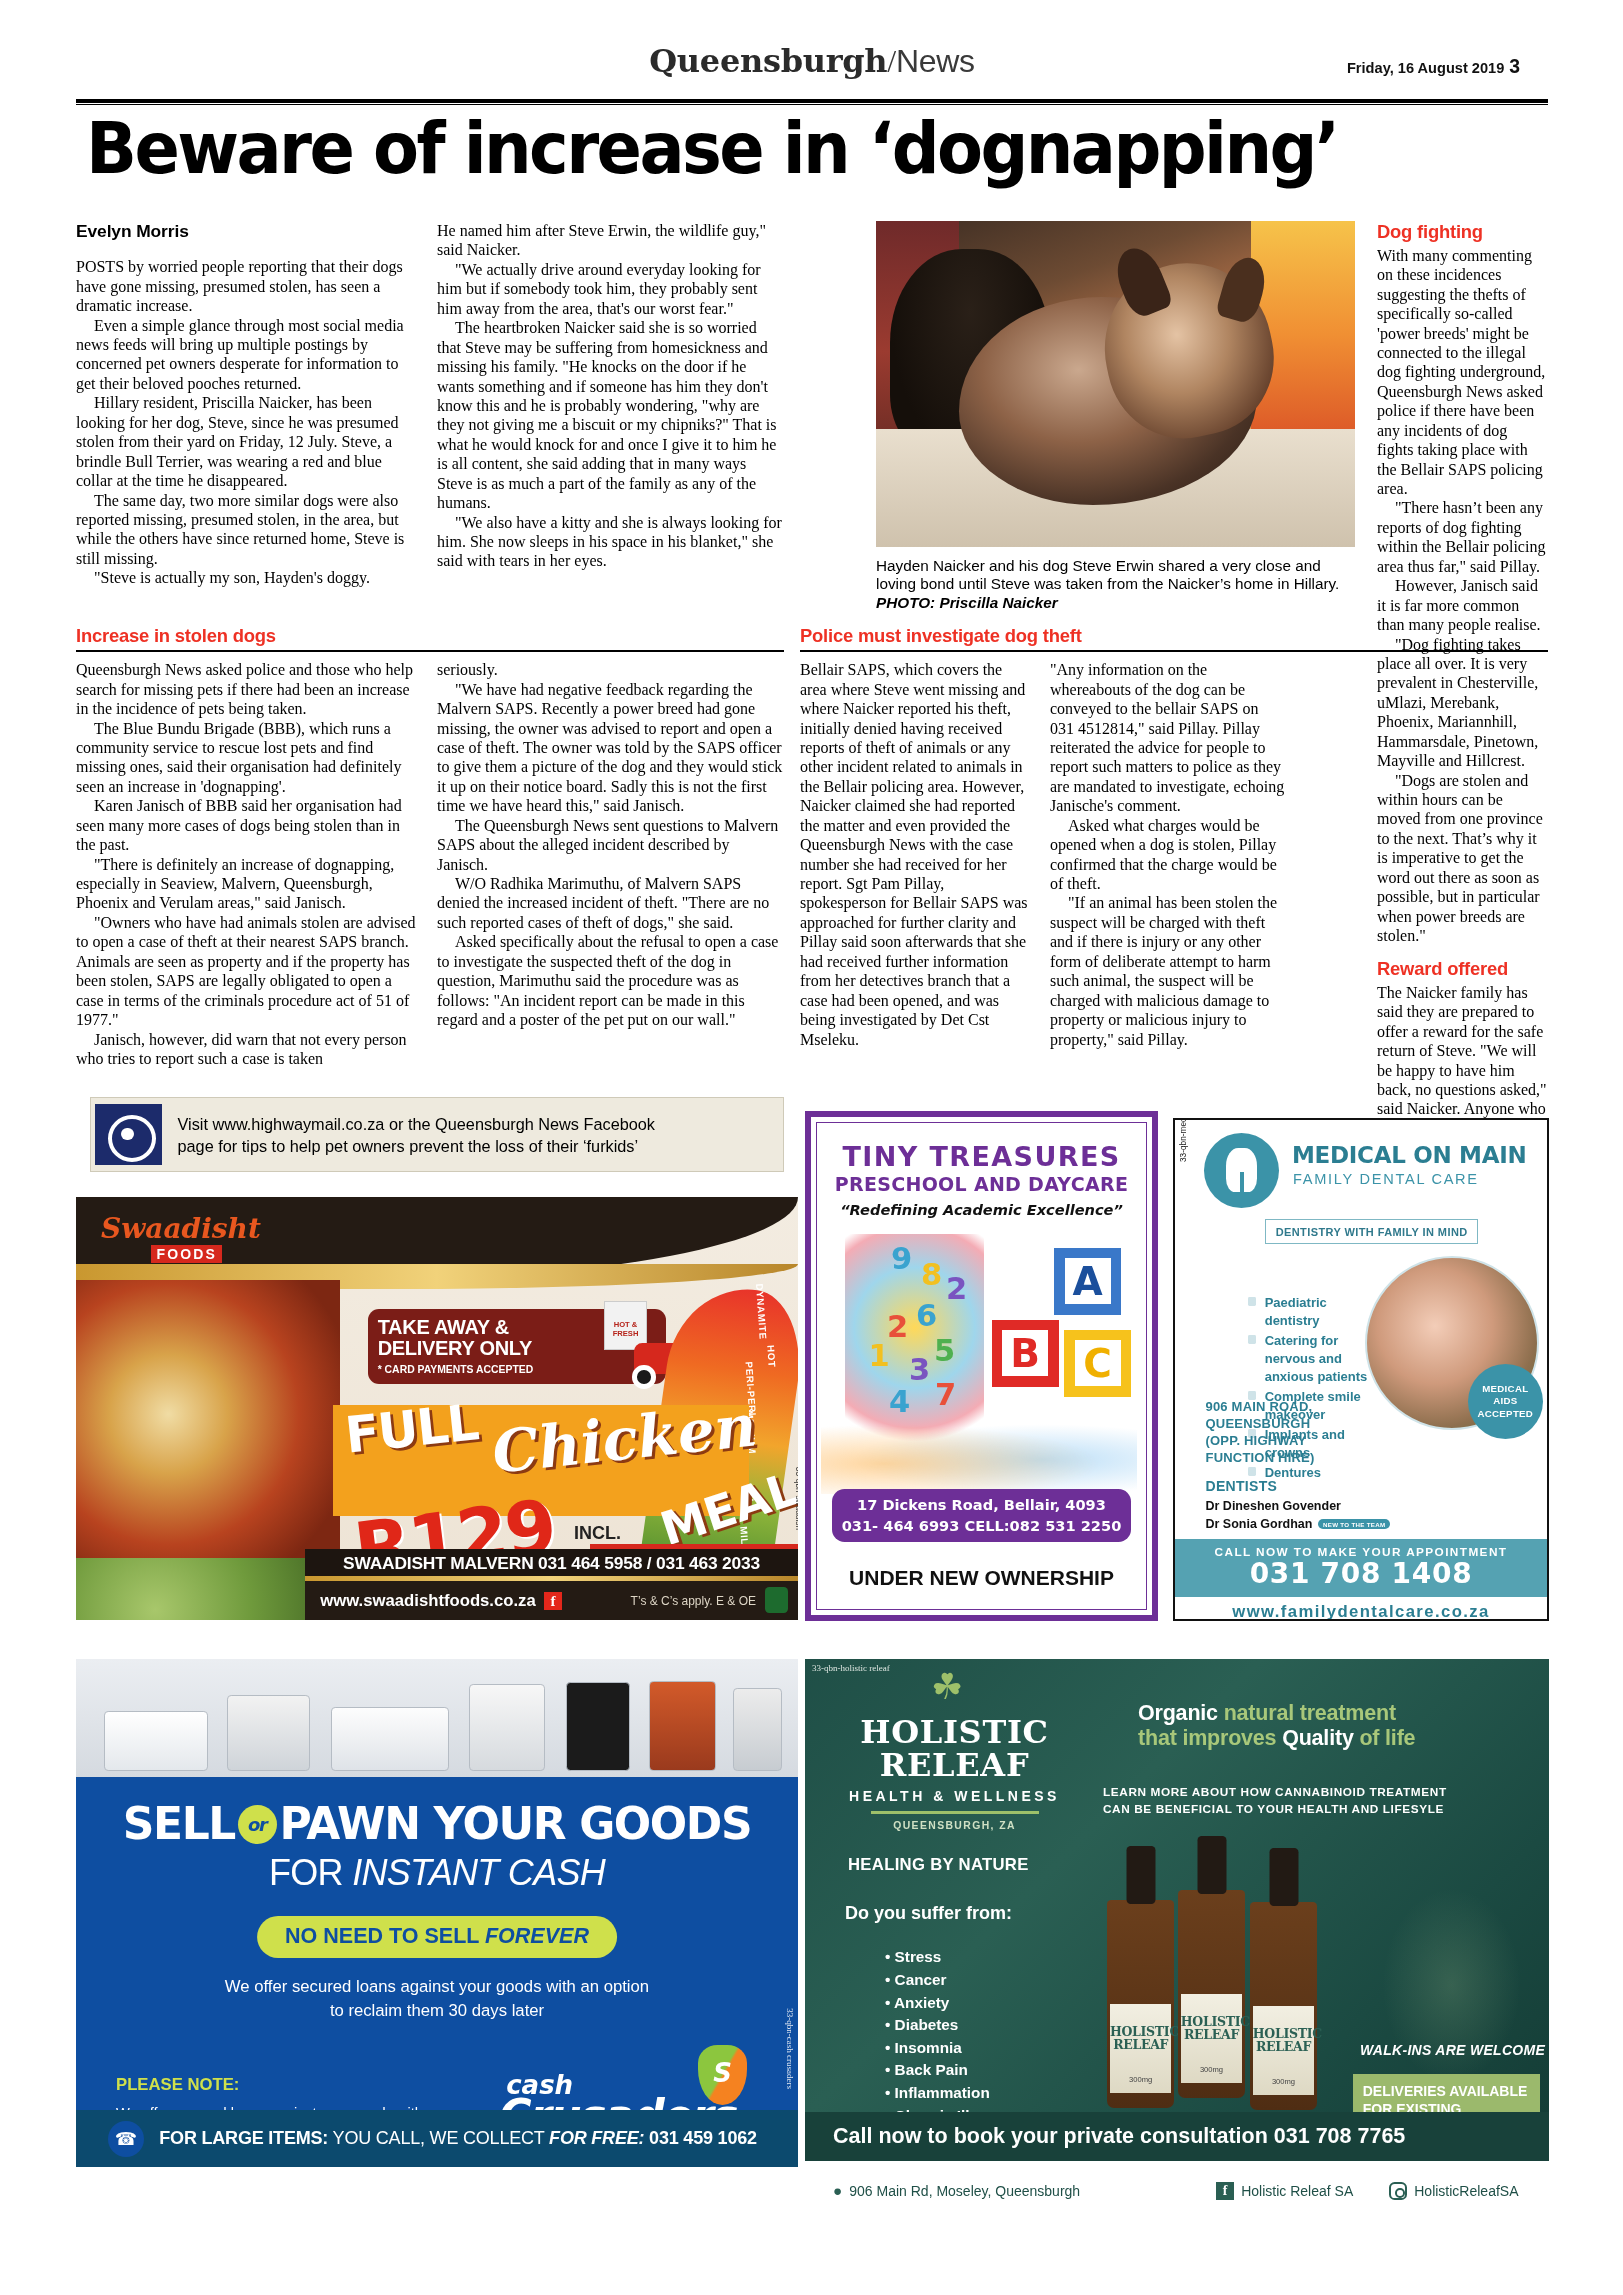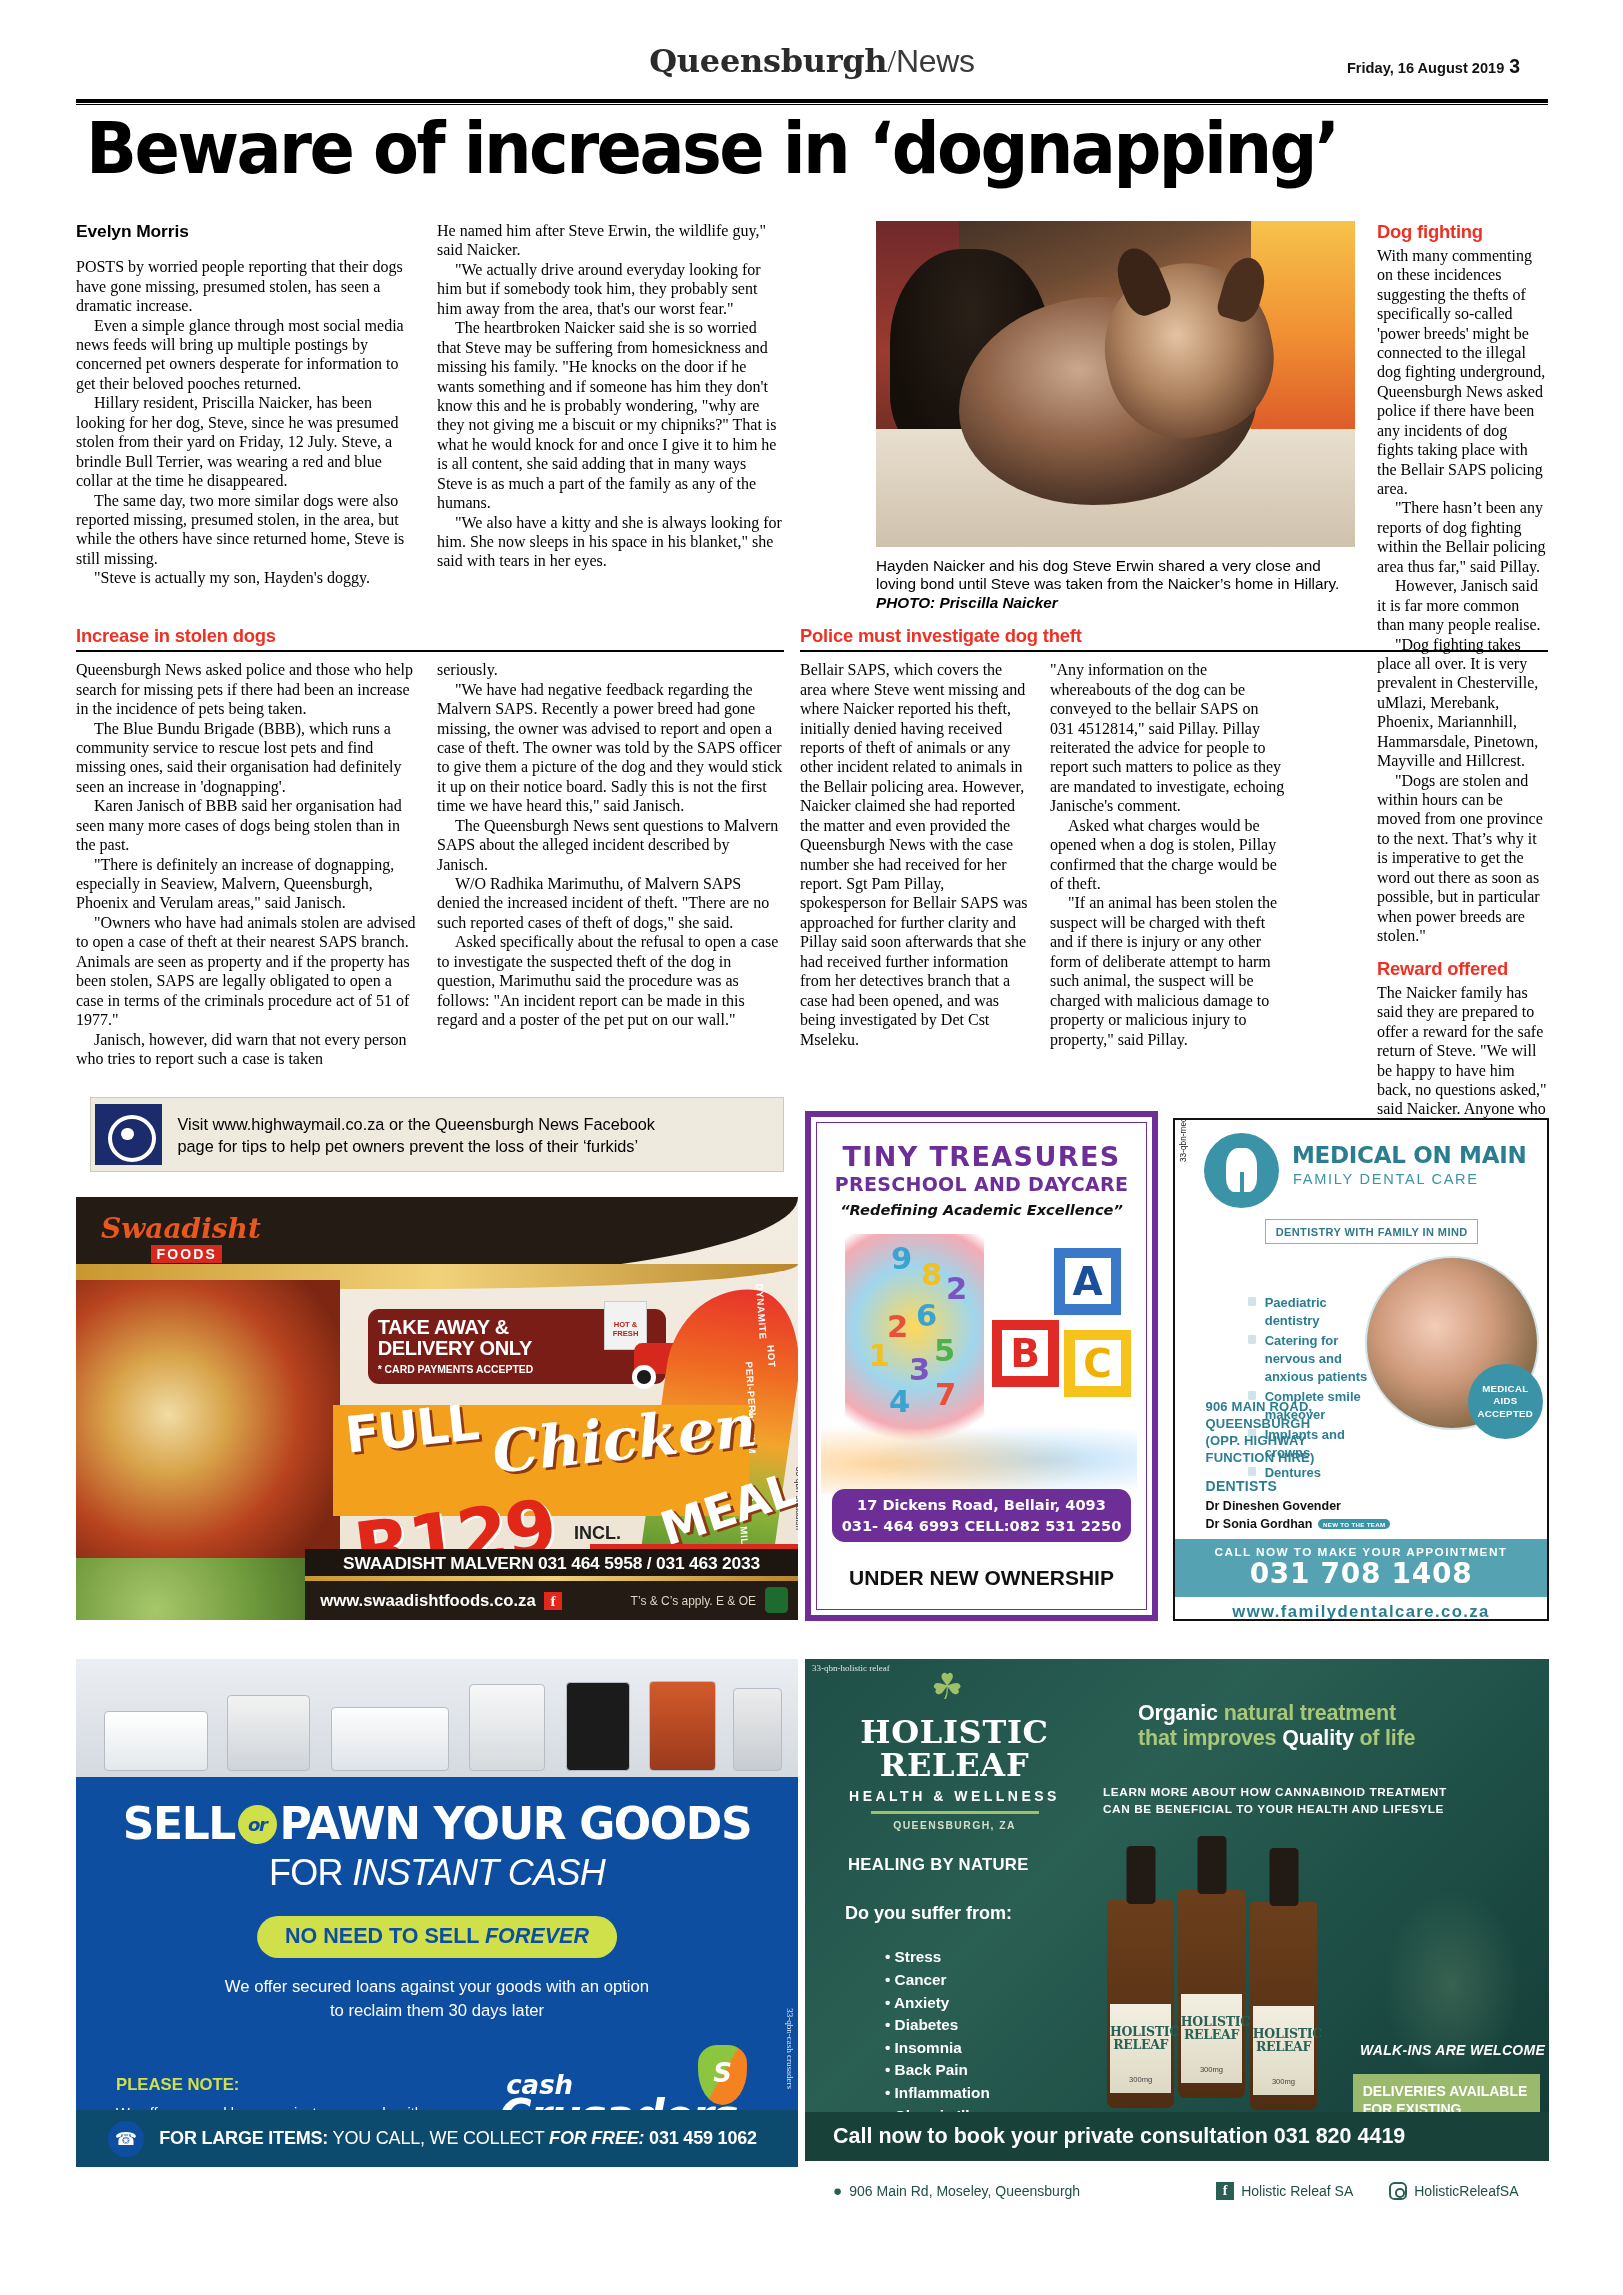--- a/index.html
+++ b/index.html
@@ -698,21 +698,21 @@
           <div class="lab">
             <div class="t">HOLISTIC RELEAF</div>
             <div class="mg">300mg</div>
           </div>
         </div>
     </div>
     <div class="hr-walk">WALK-INS ARE WELCOME</div>
     <div class="hr-deliv" style="white-space:pre-line">DELIVERIES AVAILABLE
 FOR EXISTING PATIENTS</div>
     <div class="hr-callbar">
-      <span>Call now to book your private consultation 031 820 4419</span>
+      <span>Call now to book your private consultation 031 708 7765</span>
     </div>
     <div class="hr-foot">
       <span class="pin">●</span>
       <span>906 Main Rd, Moseley, Queensburgh</span>
       <span class="fb">
         <span class="fbsq">f</span>
         <span>Holistic Releaf SA</span>
       </span>
       <span class="ig">
         <span class="igsq"></span>

